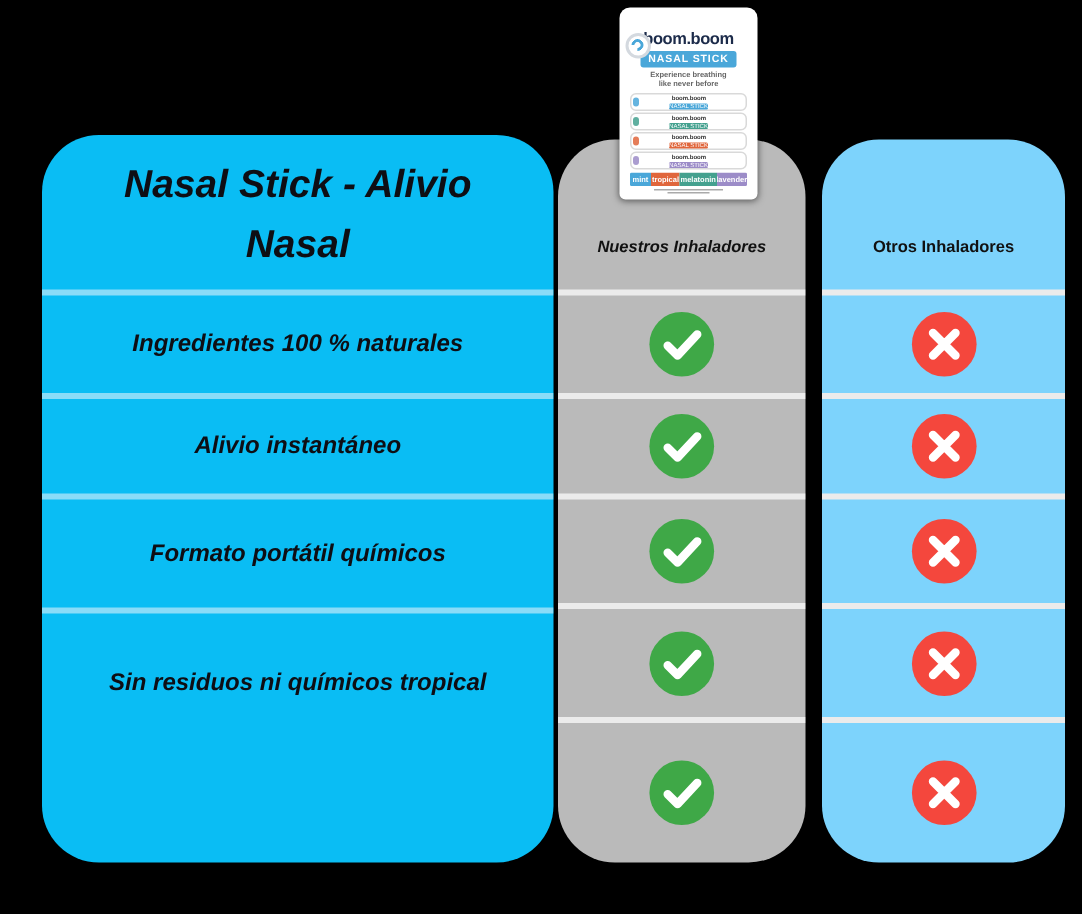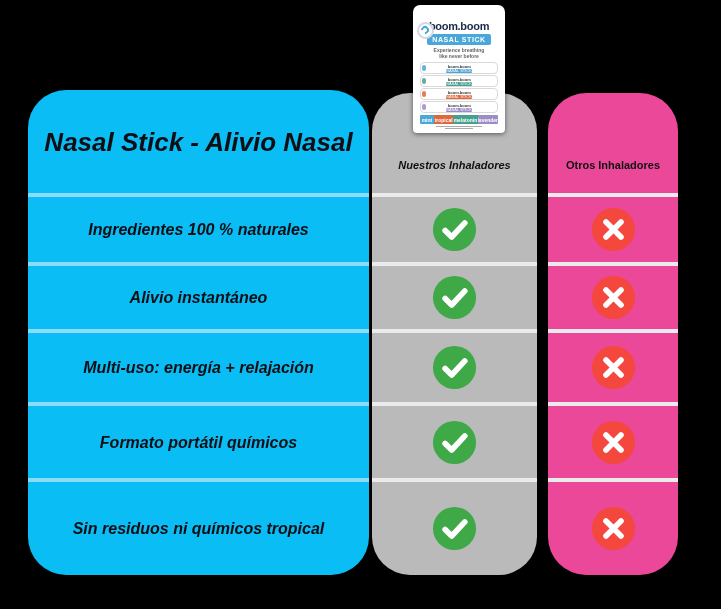--- a/index.html
+++ b/index.html
@@ -3,25 +3,25 @@
 <meta charset="utf-8">
 <style>
   html,body{margin:0;padding:0;background:#000;}
   body{
     width:721px;height:609px;position:relative;overflow:hidden;
     font-family:"Liberation Sans","DejaVu Sans",sans-serif;
   }
   .panel{position:absolute;display:flex;flex-direction:column;border-radius:38px;overflow:hidden;}
   #features-panel{left:28px;top:90px;width:341px;height:485px;background:#0abdf4;}
   #ours-panel{left:372px;top:93px;width:165px;height:482px;background:#bababa;}
-  #others-panel{left:548px;top:93px;width:130px;height:482px;background:#ec4899;}
+  #others-panel{left:548px;top:93px;width:162px;height:482px;background:#7dd3fc;}
 
   .cell{display:flex;align-items:center;justify-content:center;box-sizing:border-box;text-align:center;}
   #features-panel .cell{color:#0e0e14;font-weight:bold;font-style:italic;}
-  .h-blue{height:103px;font-size:26px;line-height:40px;padding:0 8px;}
+  .h-blue{height:103px;font-size:26px;line-height:40px;padding:0 28px;}
   .h-gray{height:100px;align-items:flex-end;padding-bottom:16px;font-size:11px;line-height:24px;
           font-weight:bold;color:#111;}
   #ours-panel .h-gray{font-style:italic;}
   .rA{height:69px}.rB{height:67px}.rC{height:73px}.rD{height:76px}.rE{height:97px}
   #features-panel .row{border-top:4px solid #8adcf8;font-size:16px;line-height:27px;padding:0 22px;}
   .gray-row{border-top:4px solid #ebebeb;}
   .status-icon{width:45px;height:45px;display:block;}
 
   
   #product{position:absolute;left:413px;top:5px;width:92px;height:128px;margin:0;
@@ -56,21 +56,20 @@
 </style>
 </head>
 <body>
 
 <div style="position:absolute;inset:0;">
 
   <section class="panel" id="features-panel">
     <div class="cell h-blue">Nasal Stick - Alivio Nasal</div>
     <div class="cell row rA">Ingredientes 100 % naturales</div>
     <div class="cell row rB">Alivio instantáneo</div>
-    <div class="cell row rC">Multi-uso: energía + relajación</div>
     <div class="cell row rD">Formato portátil químicos</div>
     <div class="cell row rE">Sin residuos ni químicos tropical</div>
   </section>
 
   <section class="panel" id="ours-panel">
     <div class="cell h-gray">Nuestros Inhaladores</div>
     <div class="cell rA gray-row">
       <svg class="status-icon" viewBox="0 0 48 48">
           <circle cx="24" cy="24" r="23" fill="#3fa847"></circle>
           <path d="M14 25 l7 7 l14 -15" stroke="#fff" stroke-width="6" fill="none" stroke-linecap="round" stroke-linejoin="round"></path>

